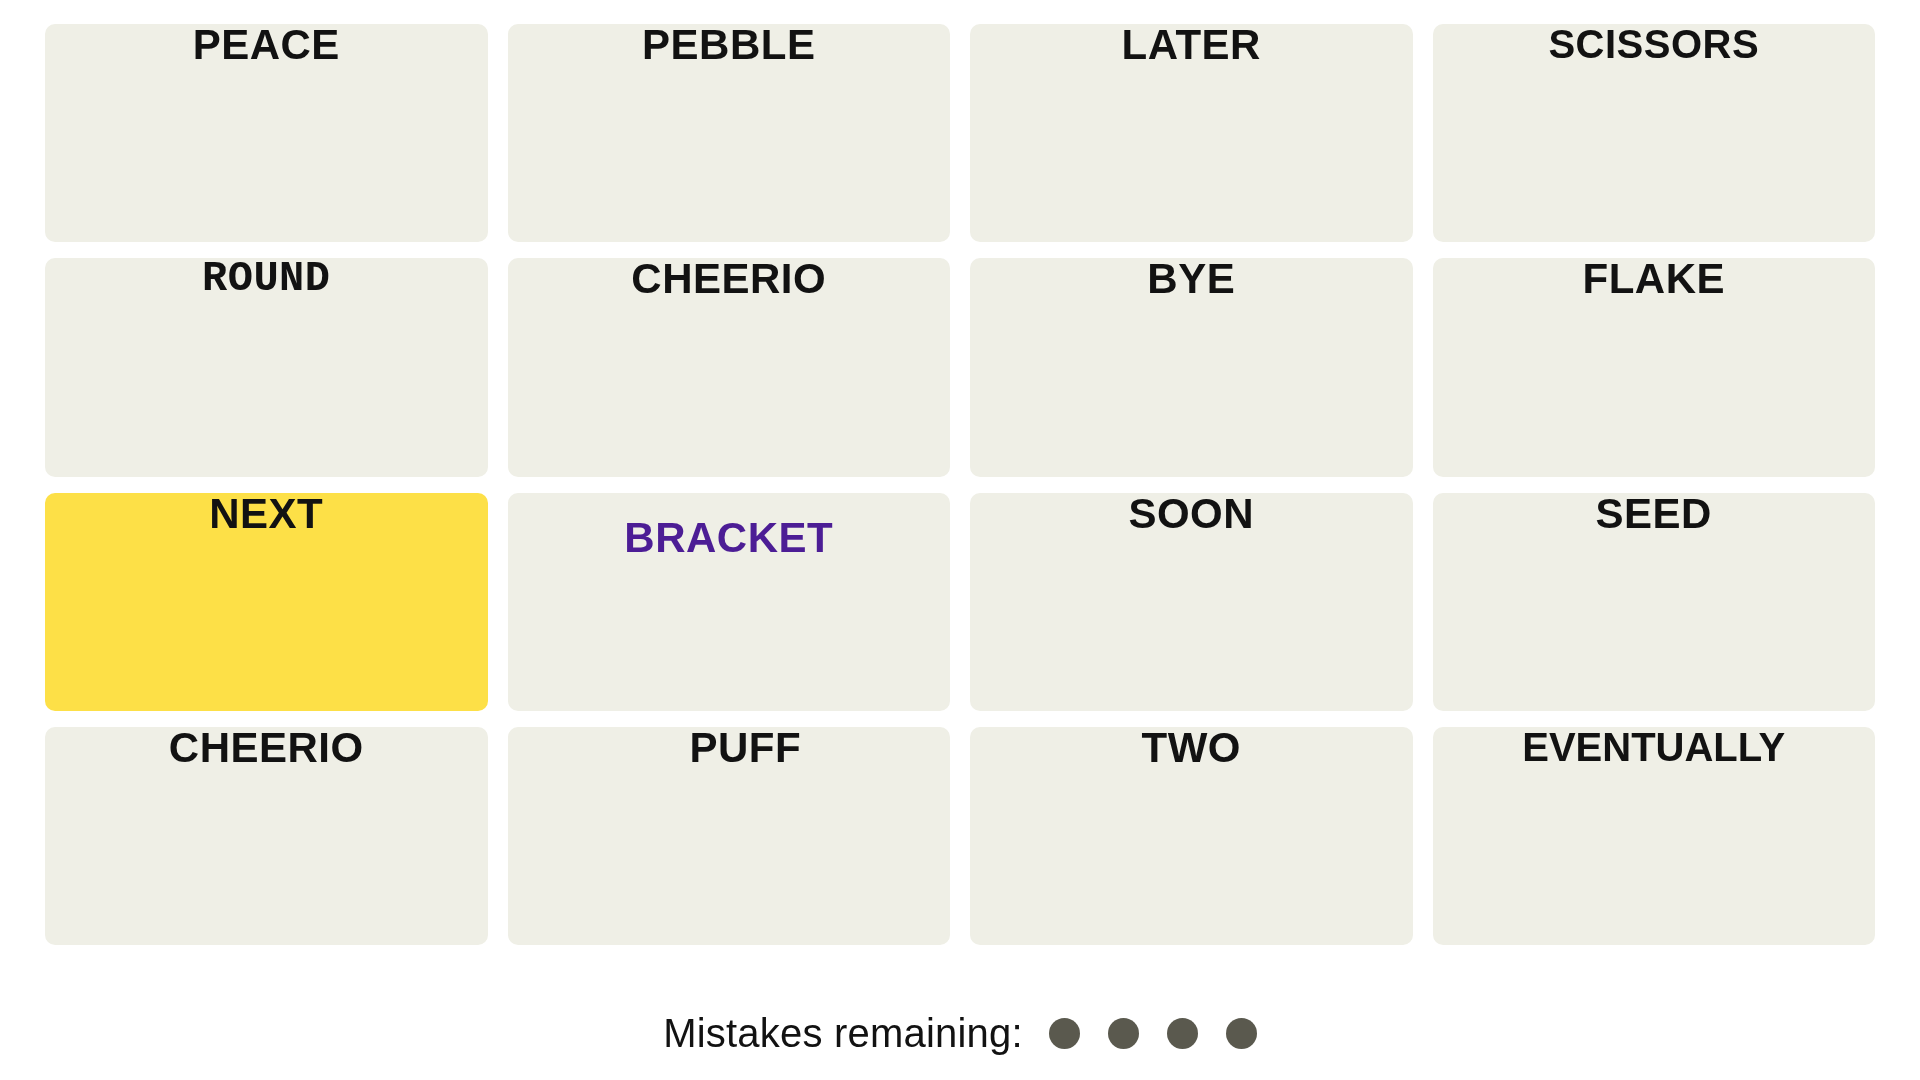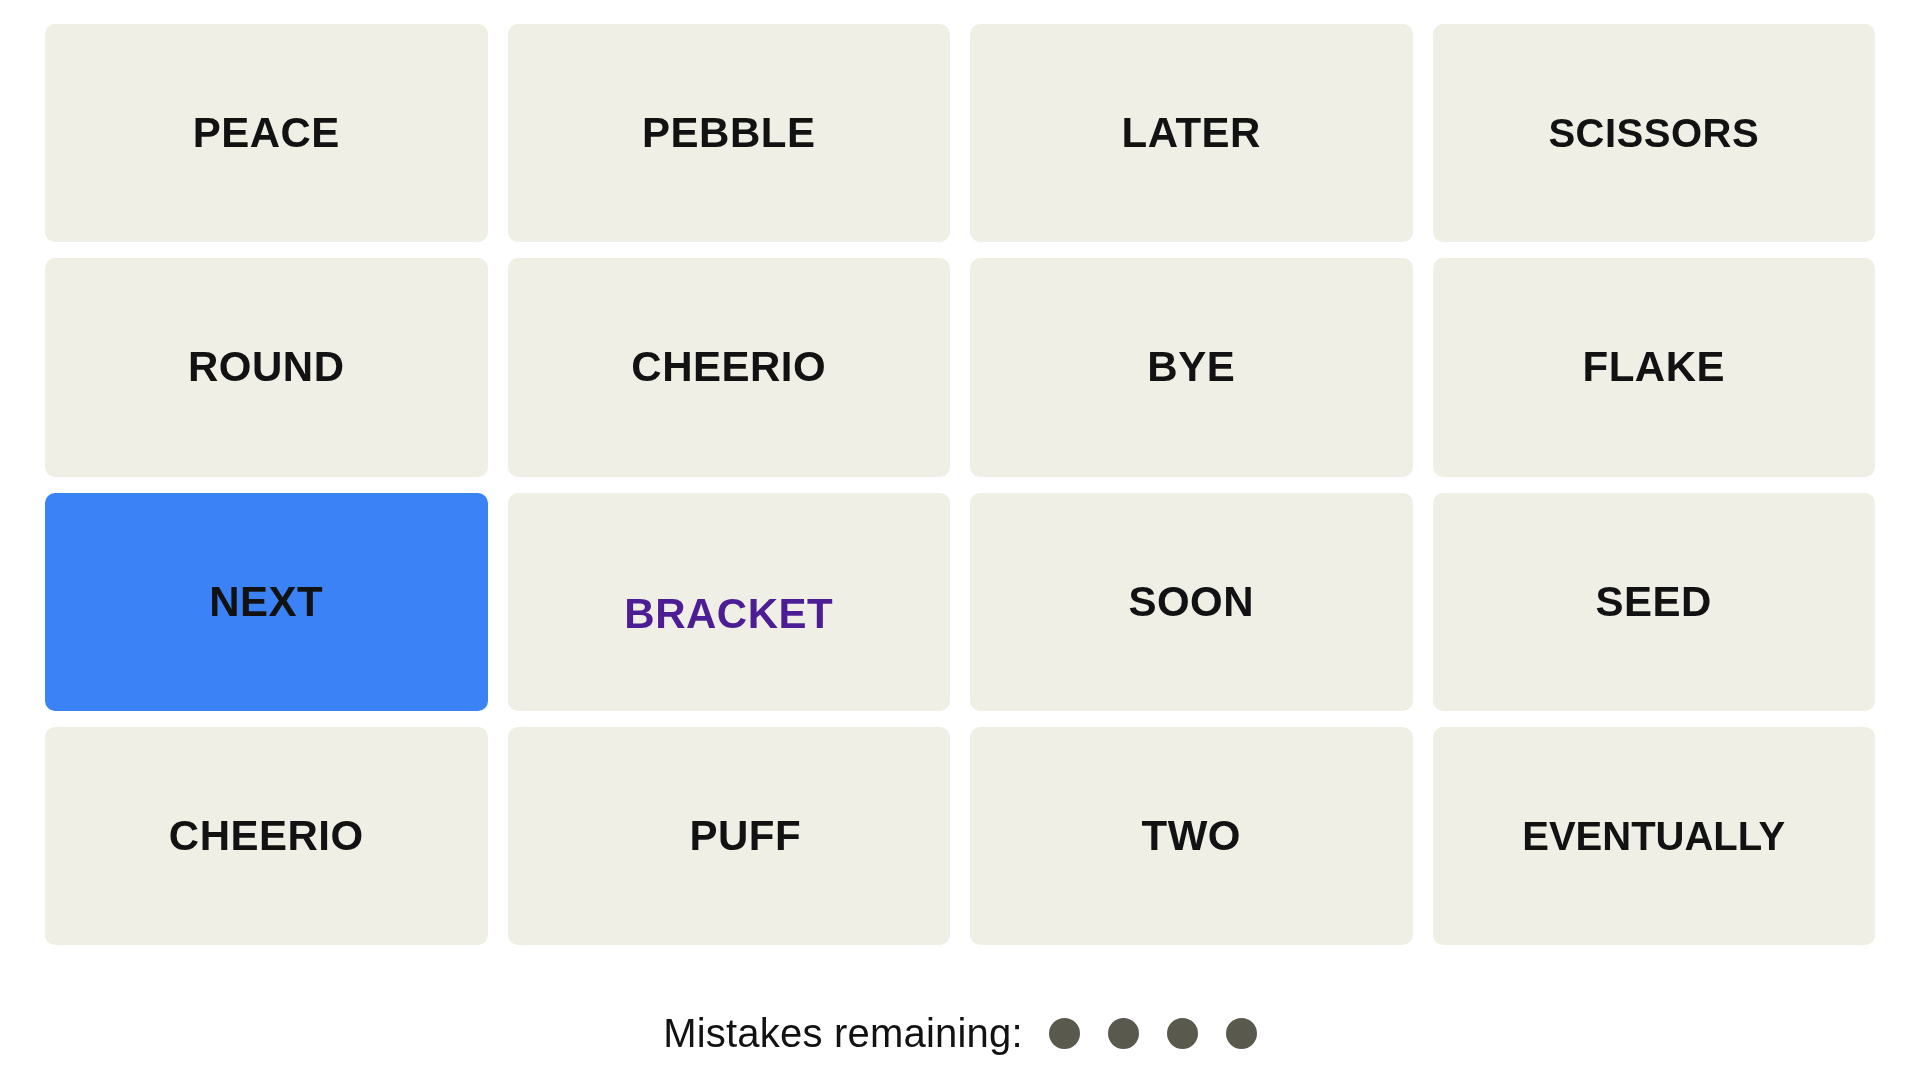--- a/index.html
+++ b/index.html
@@ -35,21 +35,21 @@
     grid-template-rows: repeat(4, 1fr);
     column-gap: 20px;
     row-gap: 16px;
   }
 
   .tile {
     background: #efefe6;
     border: none;
     border-radius: 10px;
     display: flex;
-    align-items: center;
+    align-items: flex-start;
     justify-content: center;
     padding: 0 8px;
     box-sizing: border-box;
     cursor: pointer;
     user-select: none;
     overflow: hidden;
   }
 
   .tile-label {
     font-family: "Liberation Sans", sans-serif;
@@ -127,36 +127,36 @@
 
     <div class="tile" style="background: rgb(239, 239, 230);">
       <span class="tile-label" style="color: rgb(18, 18, 18);">LATER</span>
     </div>
 
     <div class="tile" style="background: rgb(239, 239, 230);">
       <span class="tile-label long" style="color: rgb(18, 18, 18);">SCISSORS</span>
     </div>
 
     <div class="tile" style="background: rgb(239, 239, 230);">
-      <span class="tile-label" style="color: rgb(18, 18, 18);">ROUND</span>
+      <span class="tile-label" style="color: rgb(18, 18, 18); font-family: Liberation Mono, monospace;">ROUND</span>
     </div>
 
     <div class="tile" style="background: rgb(239, 239, 230);">
       <span class="tile-label" style="color: rgb(18, 18, 18);">CHEERIO</span>
     </div>
 
     <div class="tile" style="background: rgb(239, 239, 230);">
       <span class="tile-label" style="color: rgb(18, 18, 18);">BYE</span>
     </div>
 
     <div class="tile" style="background: rgb(239, 239, 230);">
       <span class="tile-label" style="color: rgb(18, 18, 18);">FLAKE</span>
     </div>
 
-    <div class="tile" style="background: #3b82f6;">
+    <div class="tile" style="background: #fde047;">
       <span class="tile-label" style="color: rgb(18, 18, 18);">NEXT</span>
     </div>
 
     <div class="tile" style="background: rgb(239, 239, 230);">
       <span class="tile-label" style="color: #4c1d95; margin-top: 24px;">BRACKET</span>
     </div>
 
     <div class="tile" style="background: rgb(239, 239, 230);">
       <span class="tile-label" style="color: rgb(18, 18, 18);">SOON</span>
     </div>

